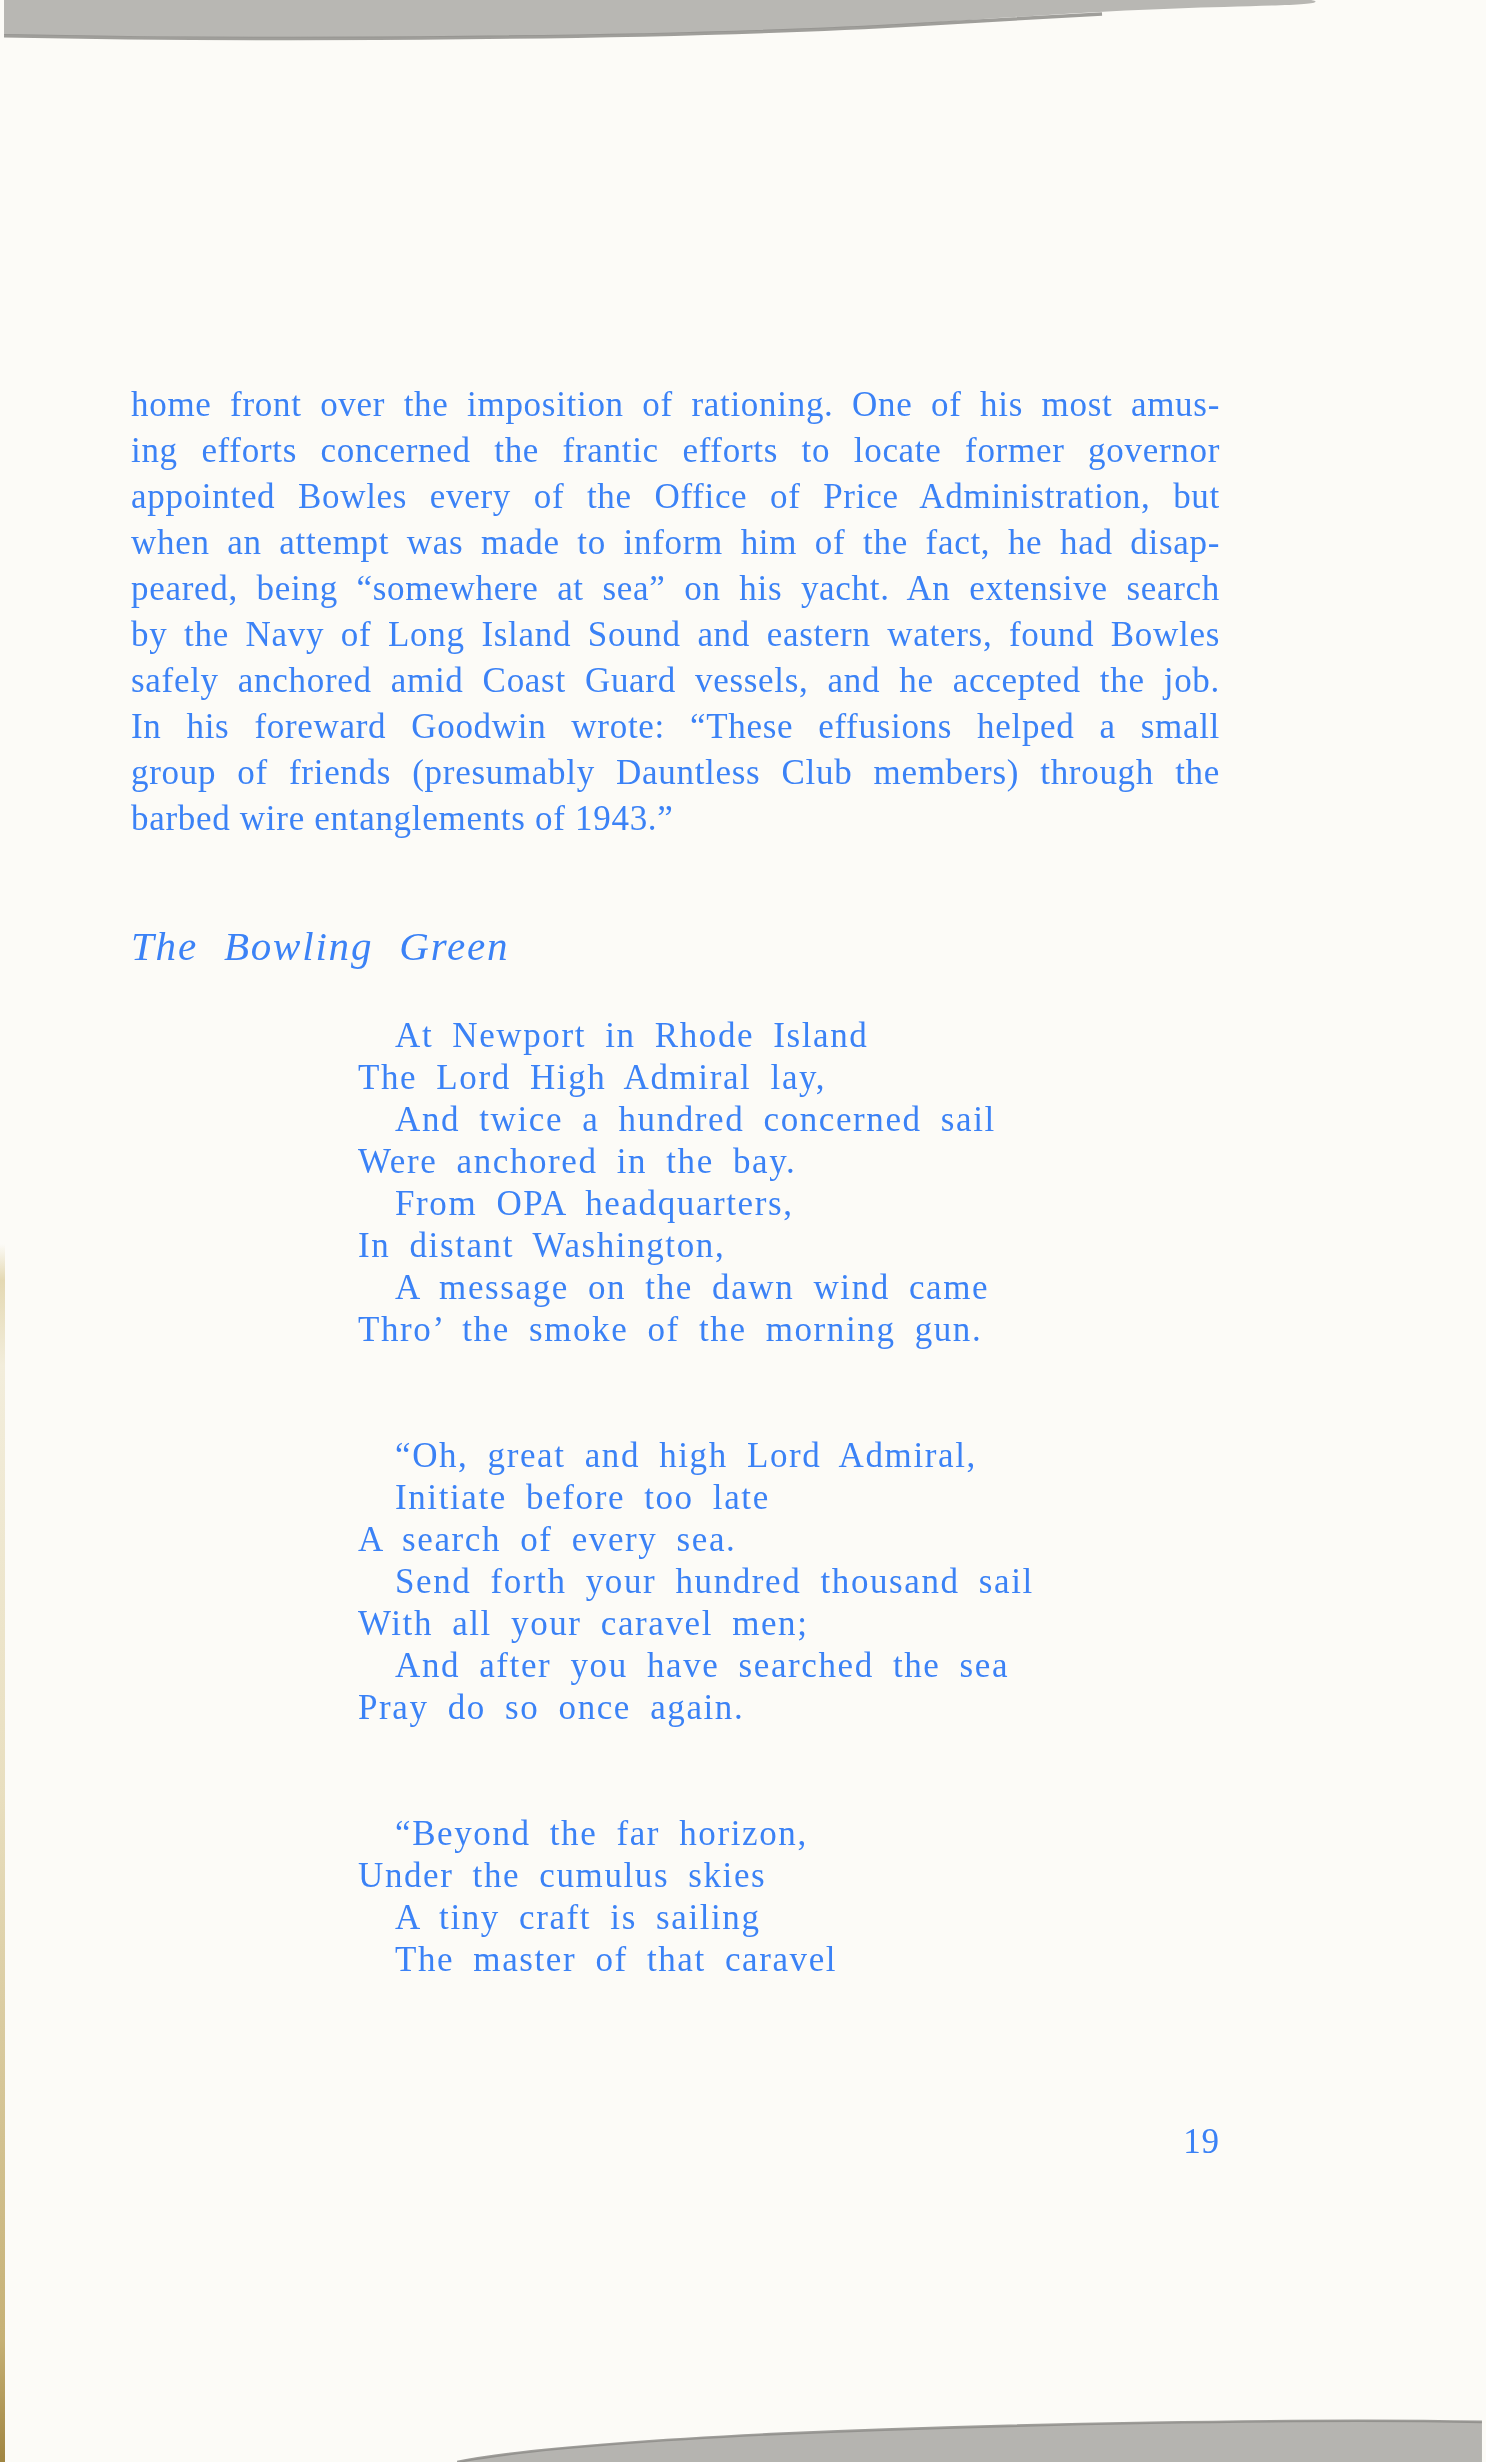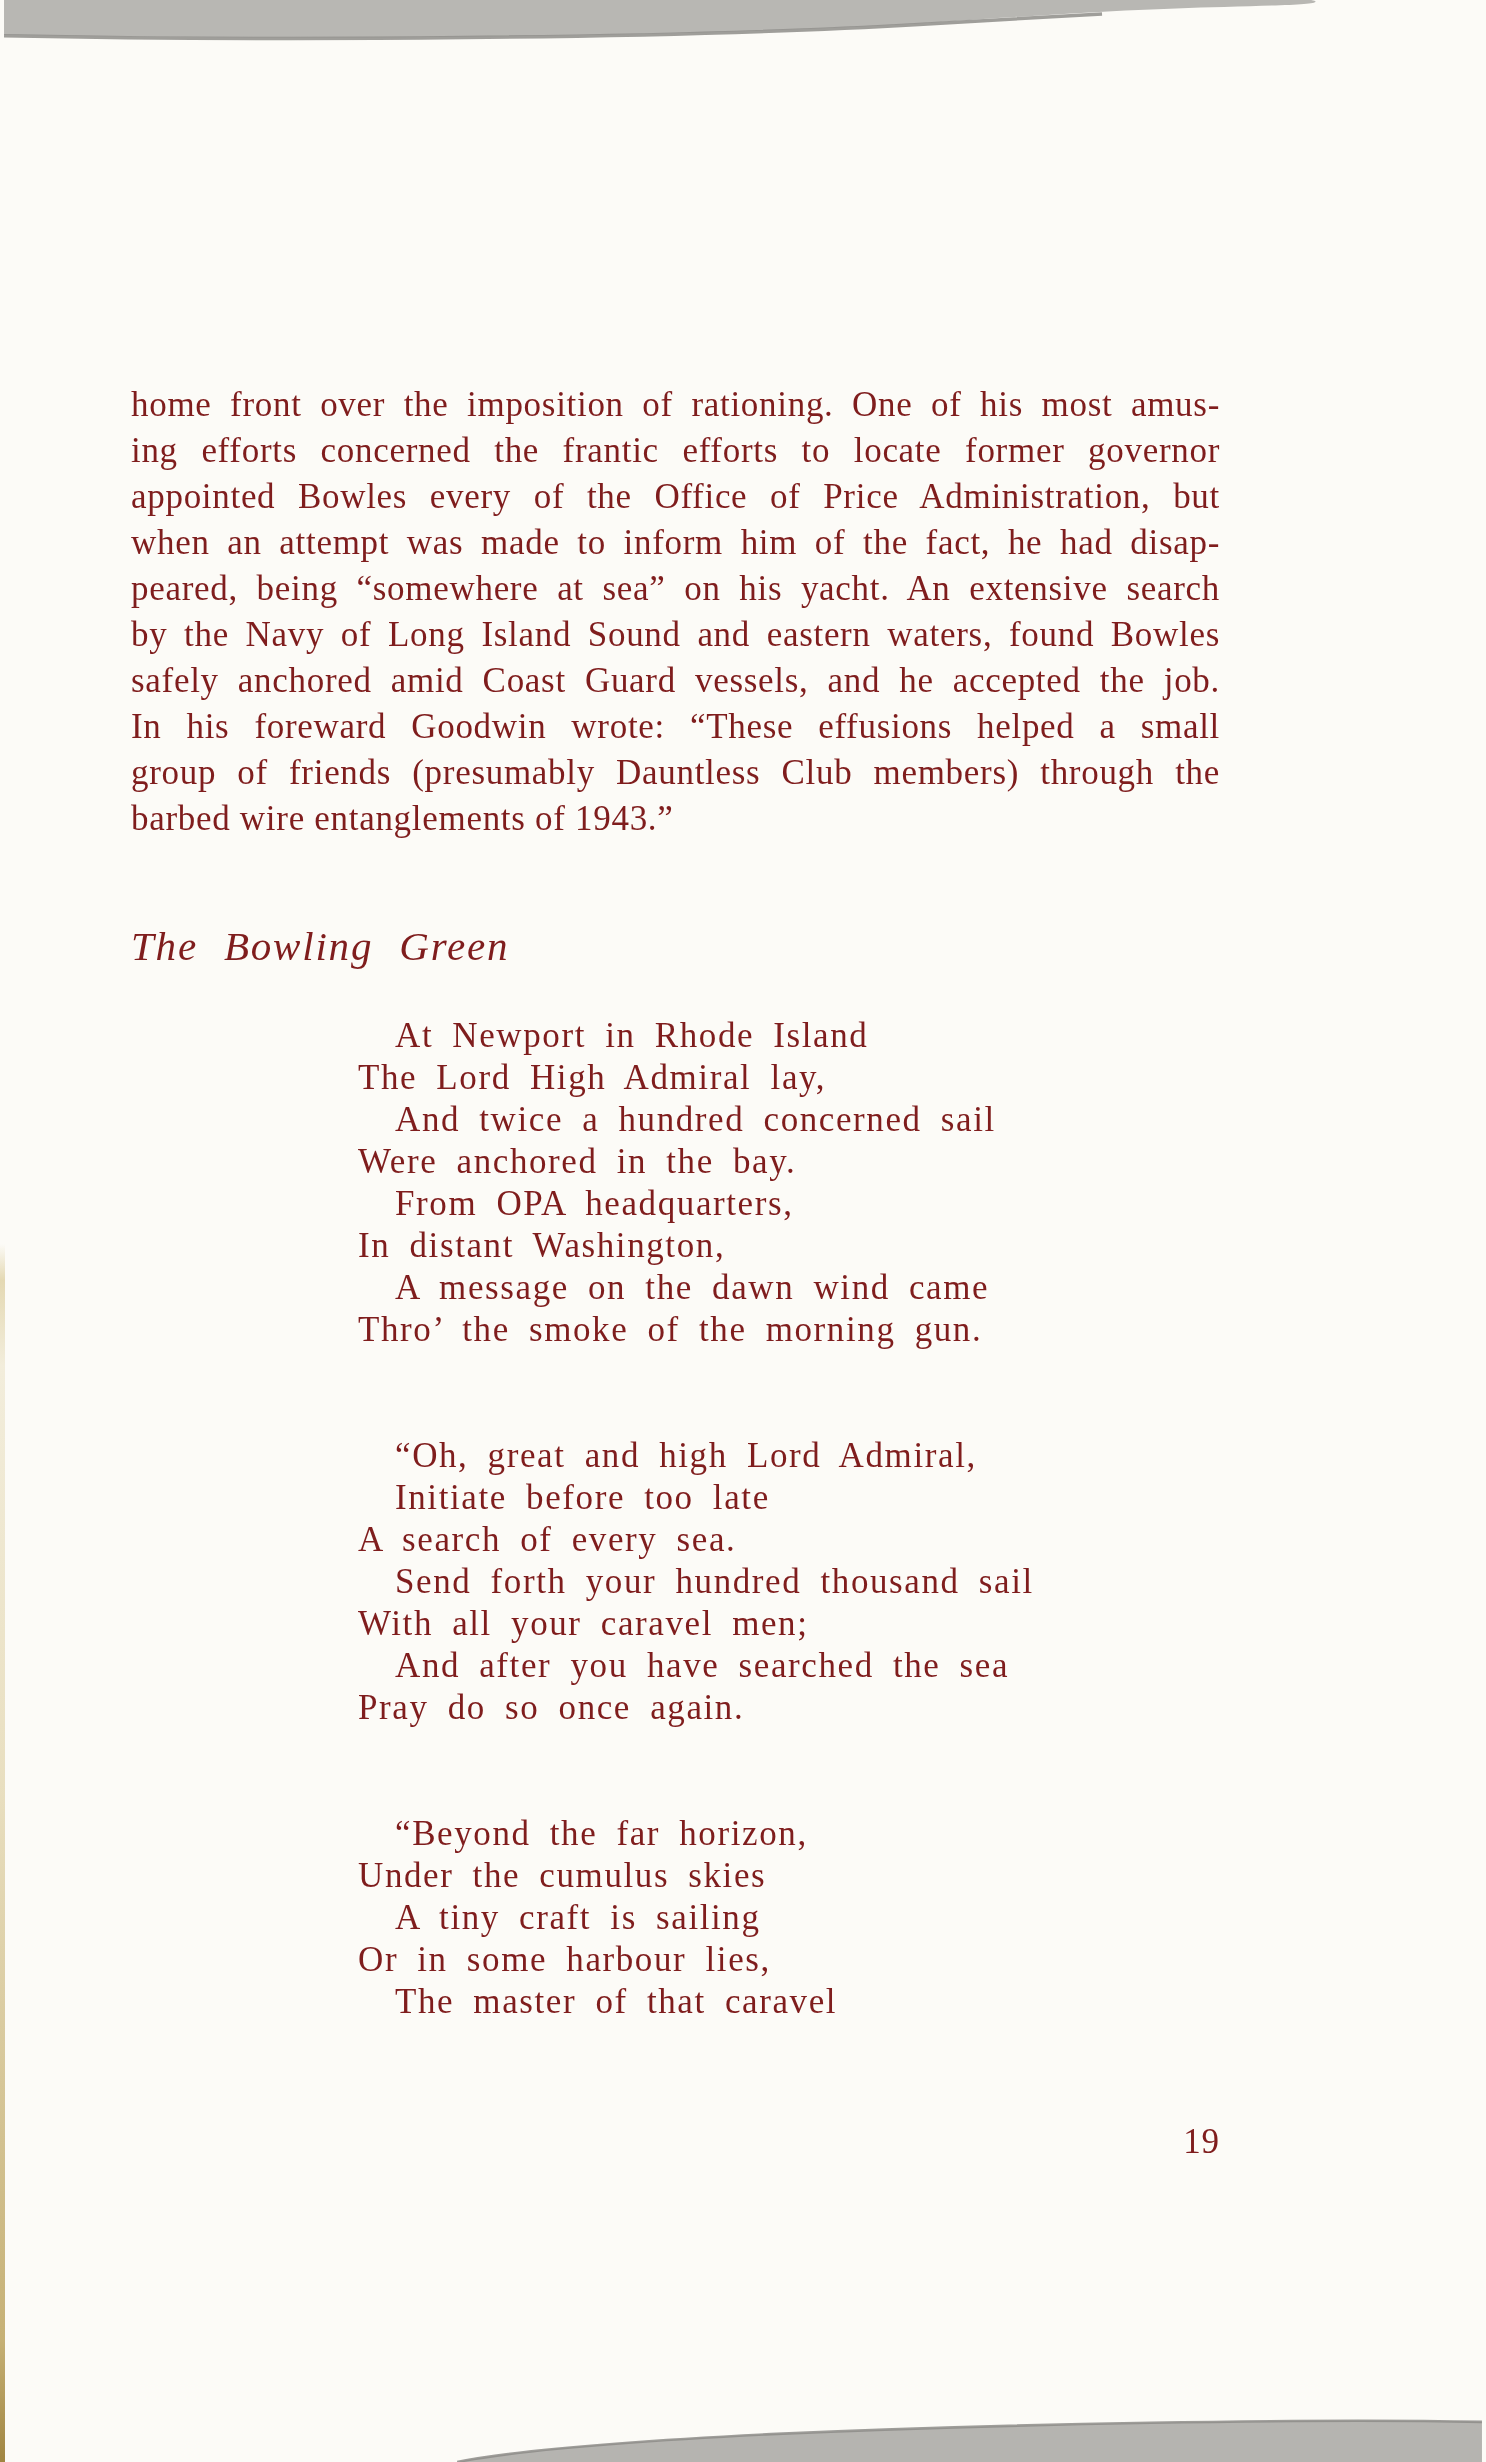--- a/index.html
+++ b/index.html
@@ -7,21 +7,21 @@
     padding: 0;
     background: #eceae6;
   }
   .canvas {
     position: relative;
     width: 1486px;
     height: 2462px;
     background: #fcfbf7;
     overflow: hidden;
     font-family: "Liberation Serif", serif;
-    color: #7f1d1d;
+    color: #3b82f6;
   }
   
   .scan-top, .scan-bottom {
     position: absolute;
     left: 0;
     width: 1486px;
     height: 61px;
     pointer-events: none;
   }
   .scan-top { top: 0; }
@@ -141,21 +141,20 @@
         <div class="vline">A search of every sea.</div>
         <div class="vline indent">Send forth your hundred thousand sail</div>
         <div class="vline">With all your caravel men;</div>
         <div class="vline indent">And after you have searched the sea</div>
         <div class="vline">Pray do so once again.</div>
       </div>
       <div class="stanza">
         <div class="vline indent">“Beyond the far horizon,</div>
         <div class="vline">Under the cumulus skies</div>
         <div class="vline indent">A tiny craft is sailing</div>
-        <div class="vline">Or in some harbour lies,</div>
         <div class="vline indent">The master of that caravel</div>
       </div>
     </div>
 
   <div class="page-number">19</div>
 
 </div>
 
 
 </body></html>

